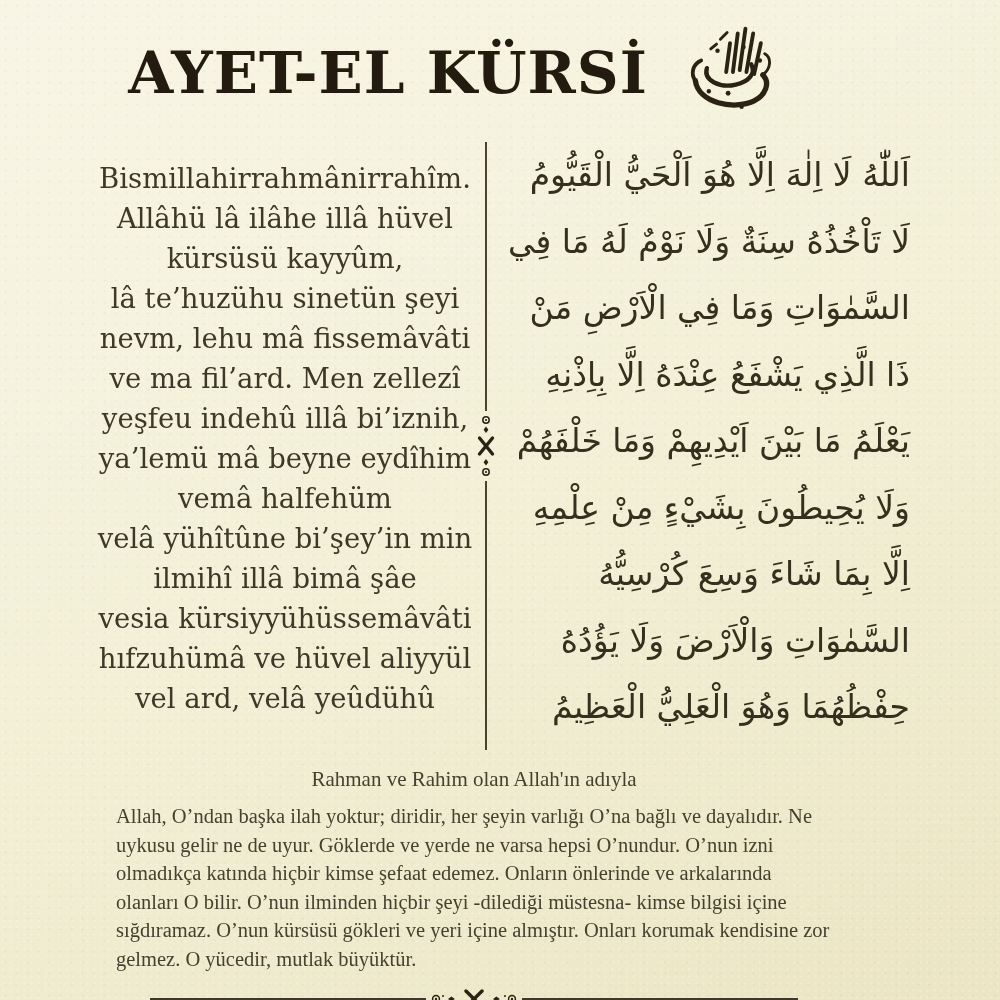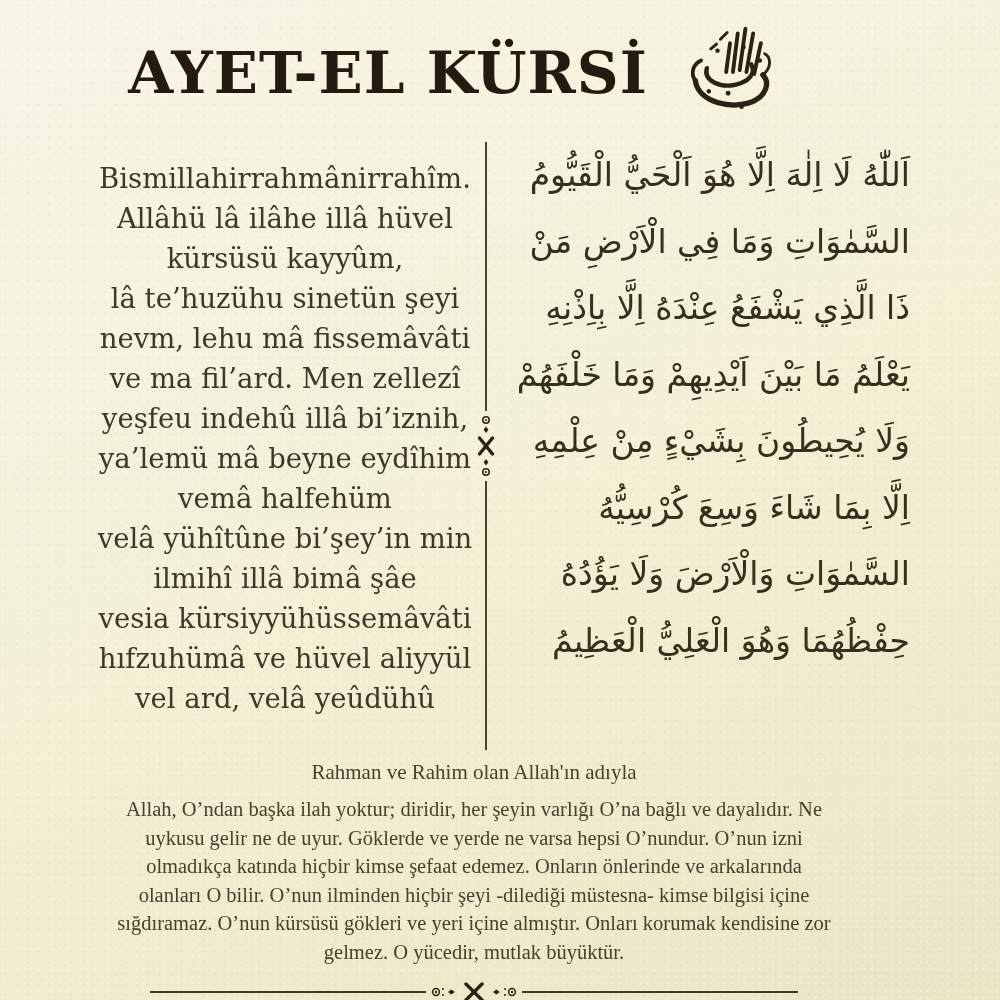--- a/index.html
+++ b/index.html
@@ -45,28 +45,28 @@
   .orn-v { flex: 0 0 auto; margin: 2px 0; }
 
   .arabic {
     flex: 1 1 auto; direction: rtl; padding-top: 0px;
     font-family: "DejaVu Sans", "Liberation Sans", sans-serif;
     font-size: 33px; line-height: 66.5px; color: #34301d;
   }
   .arabic .aline { white-space: nowrap; }
 
   
-  .translation { text-align: center; margin-top: 10px; }
+  .translation { text-align: center; margin-top: 17px; }
   .bismillah-tr {
     margin: 0 0 10px 0; font-size: 21px; color: #46412f;
     font-family: "Liberation Serif", "DejaVu Serif", serif;
   }
   .paragraph {
     margin: 0 auto; max-width: 716px; font-size: 20.5px; line-height: 28.5px;
-    color: #46412f; text-align: center;
+    color: #46412f; text-align: left;
     font-family: "Liberation Serif", "DejaVu Serif", serif;
   }
 
   
   .footer-divider {
     display: flex; align-items: center; margin: 14px 150px 0 150px;
   }
   .hline { height: 2px; flex: 1 1 auto; background: #3f3827; }
   .orn-h { flex: 0 0 auto; margin: 0 2px; }
 
@@ -140,20 +140,21 @@
         </g>
         <path d="M10 46 l2.4 3.2 -2.4 3.2 -2.4 -3.2 z" class="fillink"></path>
         <circle cx="10" cy="59" r="3.2" class="stroke" stroke-width="1.5"></circle>
         <circle cx="10" cy="59" r="1.1" class="fillink"></circle>
       </svg>
       <div class="vline"></div>
     </div>
 
     <section class="arabic" dir="rtl" lang="ar">
       <div class="aline">اَللّٰهُ لَا اِلٰهَ اِلَّا هُوَ اَلْحَيُّ الْقَيُّومُ</div>
+      <div class="aline">لَا تَاْخُذُهُ سِنَةٌ وَلَا نَوْمٌ لَهُ مَا فِي</div>
       <div class="aline">السَّمٰوَاتِ وَمَا فِي الْاَرْضِ مَنْ</div>
       <div class="aline">ذَا الَّذِي يَشْفَعُ عِنْدَهُ اِلَّا بِاِذْنِهِ</div>
       <div class="aline">يَعْلَمُ مَا بَيْنَ اَيْدِيهِمْ وَمَا خَلْفَهُمْ</div>
       <div class="aline">وَلَا يُحِيطُونَ بِشَيْءٍ مِنْ عِلْمِهِ</div>
       <div class="aline">اِلَّا بِمَا شَاءَ وَسِعَ كُرْسِيُّهُ</div>
       <div class="aline">السَّمٰوَاتِ وَالْاَرْضَ وَلَا يَؤُدُهُ</div>
       <div class="aline">حِفْظُهُمَا وَهُوَ الْعَلِيُّ الْعَظِيمُ</div>
     </section>
 
   </main>

